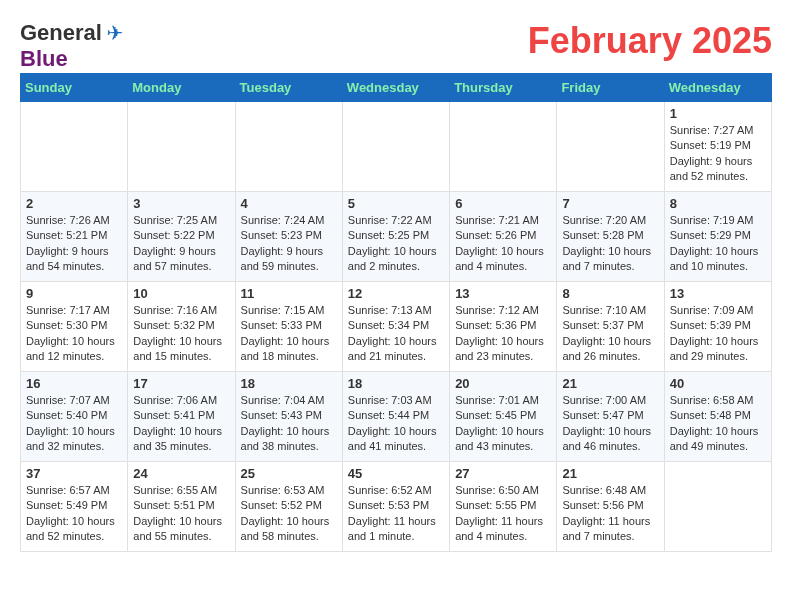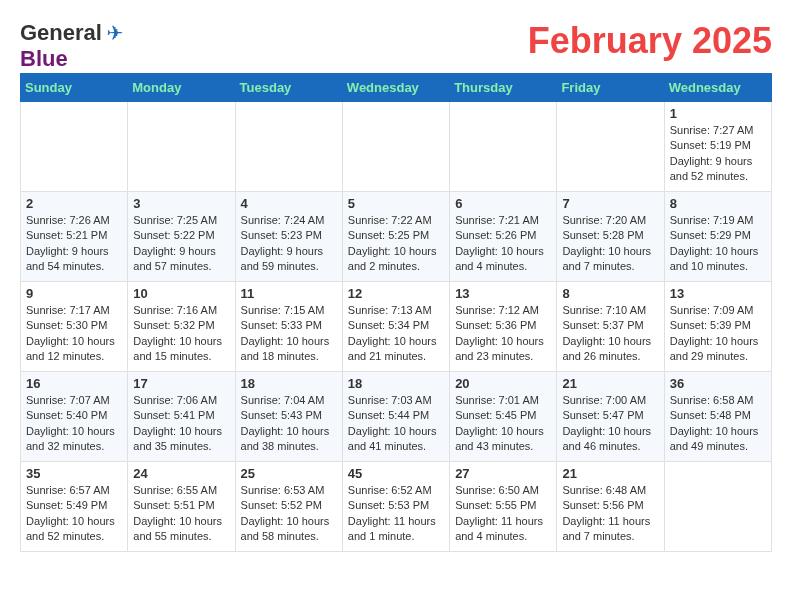--- a/index.html
+++ b/index.html
@@ -225,27 +225,27 @@
         </td>
         <td>
           <span class="day-number">20</span>
           <div class="day-info">Sunrise: 7:01 AM<br>Sunset: 5:45 PM<br>Daylight: 10 hours and 43 minutes.</div>
         </td>
         <td>
           <span class="day-number">21</span>
           <div class="day-info">Sunrise: 7:00 AM<br>Sunset: 5:47 PM<br>Daylight: 10 hours and 46 minutes.</div>
         </td>
         <td>
-          <span class="day-number">36</span>
+          <span class="day-number">40</span>
           <div class="day-info">Sunrise: 6:58 AM<br>Sunset: 5:48 PM<br>Daylight: 10 hours and 49 minutes.</div>
         </td>
       </tr>
       <tr>
         <td>
-          <span class="day-number">35</span>
+          <span class="day-number">37</span>
           <div class="day-info">Sunrise: 6:57 AM<br>Sunset: 5:49 PM<br>Daylight: 10 hours and 52 minutes.</div>
         </td>
         <td>
           <span class="day-number">24</span>
           <div class="day-info">Sunrise: 6:55 AM<br>Sunset: 5:51 PM<br>Daylight: 10 hours and 55 minutes.</div>
         </td>
         <td>
           <span class="day-number">25</span>
           <div class="day-info">Sunrise: 6:53 AM<br>Sunset: 5:52 PM<br>Daylight: 10 hours and 58 minutes.</div>
         </td>

